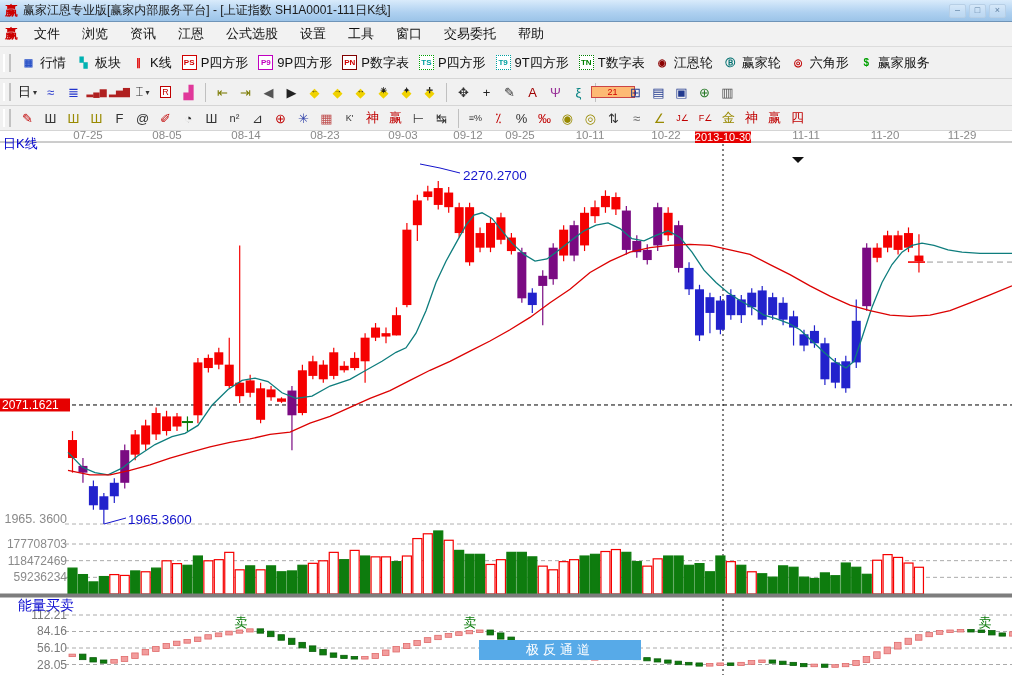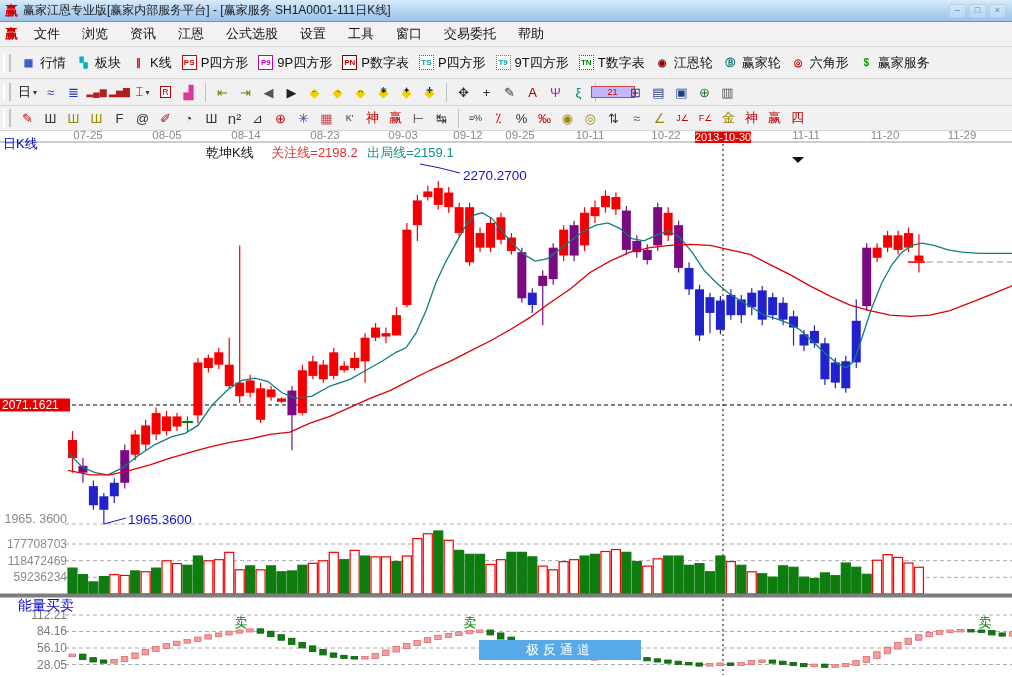--- a/index.html
+++ b/index.html
@@ -42,21 +42,21 @@
   .channel-btn{position:absolute;left:479px;top:509px;width:162px;height:20px;background:#57aae8;
     color:#fff;font-size:13px;text-align:center;line-height:20px;letter-spacing:4px;cursor:pointer;}
 </style>
 </head>
 <body>
 
 <div id="app">
 
   <div class="titlebar">
     <span class="applogo">赢</span>
-    <span>赢家江恩专业版[赢家内部服务平台] - [赢家服务  SH1A0001-111日K线]</span>
+    <span>赢家江恩专业版[赢家内部服务平台] - [上证指数  SH1A0001-111日K线]</span>
     <span class="winctrl" id="winctrl">
         <span class="winbtn">–</span>
         <span class="winbtn">□</span>
         <span class="winbtn">×</span>
       </span>
   </div>
 
   <div class="menubar" id="menubar">
     <span class="applogo">赢</span>
   <span class="menu-item">文件</span>
@@ -205,21 +205,21 @@
         <span style="color: rgb(160, 0, 0);">A</span>
       </span>
       <span class="t2i">
         <span style="color: rgb(153, 51, 153);">Ψ</span>
       </span>
       <span class="t2i">
         <span style="color: rgb(0, 128, 128);">ξ</span>
       </span>
       <span class="sep"></span>
       <span class="t2i">
-        <span style="color: rgb(208, 0, 0); border: 1px solid rgb(204, 68, 68); font-size: 9px; padding: 0px 16px; background: #c4b5fd;">21</span>
+        <span style="color: rgb(208, 0, 0); border: 1px solid rgb(204, 68, 68); font-size: 9px; padding: 0px 16px; background: #fdba74;">21</span>
       </span>
       <span class="t2i">
         <span style="color: rgb(34, 58, 143);">⊞</span>
       </span>
       <span class="t2i">
         <span style="color: rgb(34, 58, 143);">▤</span>
       </span>
       <span class="t2i">
         <span style="color: rgb(34, 58, 143);">▣</span>
       </span>
@@ -253,21 +253,21 @@
       <span class="t2i">
         <span style="color: rgb(192, 0, 0);">✐</span>
       </span>
       <span class="t2i">
         <span style="color: rgb(51, 51, 51);">◔</span>
       </span>
       <span class="t2i">
         <span style="color: rgb(51, 51, 51);">Ш</span>
       </span>
       <span class="t2i">
-        <span style="color: rgb(51, 51, 51); font-size: 15px;">n²</span>
+        <span style="color: rgb(51, 51, 51); font-size: 11px;">n²</span>
       </span>
       <span class="t2i">
         <span style="color: rgb(51, 51, 51);">⊿</span>
       </span>
       <span class="t2i">
         <span style="color: rgb(192, 0, 0);">⊕</span>
       </span>
       <span class="t2i">
         <span style="color: rgb(51, 68, 170);">✳</span>
       </span>
@@ -722,24 +722,19 @@
         <text x="463" y="177" fill="#1414cc" font-size="13.5" font-family="&quot;Liberation Sans&quot;,sans-serif" text-anchor="start">2270.2700</text>
         <polyline points="104,521 126,515" fill="none" stroke="#1414cc"></polyline>
         <text x="128" y="521" fill="#1414cc" font-size="13.5" font-family="&quot;Liberation Sans&quot;,sans-serif" text-anchor="start">1965.3600</text>
         <text x="67" y="520" fill="#8a8a8a" font-size="12.5" font-family="&quot;Liberation Sans&quot;,sans-serif" text-anchor="end">1965. 3600</text>
         <rect x="0" y="395.48087861992053" width="70" height="13" fill="#e60000"></rect>
         <text x="2" y="406.48087861992053" fill="#fff" font-size="12" font-family="&quot;Liberation Sans&quot;,sans-serif" text-anchor="start">2071.1621</text>
       </svg>
 
     <div class="flabel lbl-period">日K线</div>
 
-    <div class="flabel lbl-qk">
-      <span class="qk-name">乾坤K线</span>
-      <span class="qk-attn">关注线=2198.2</span>
-      <span class="qk-exit">出局线=2159.1</span>
-    </div>
 
     <div class="flabel lbl-energy">能量买卖</div>
 
     <div class="channel-btn">极反通道</div>
   </div>
 
 </div>
 
 </body></html>

